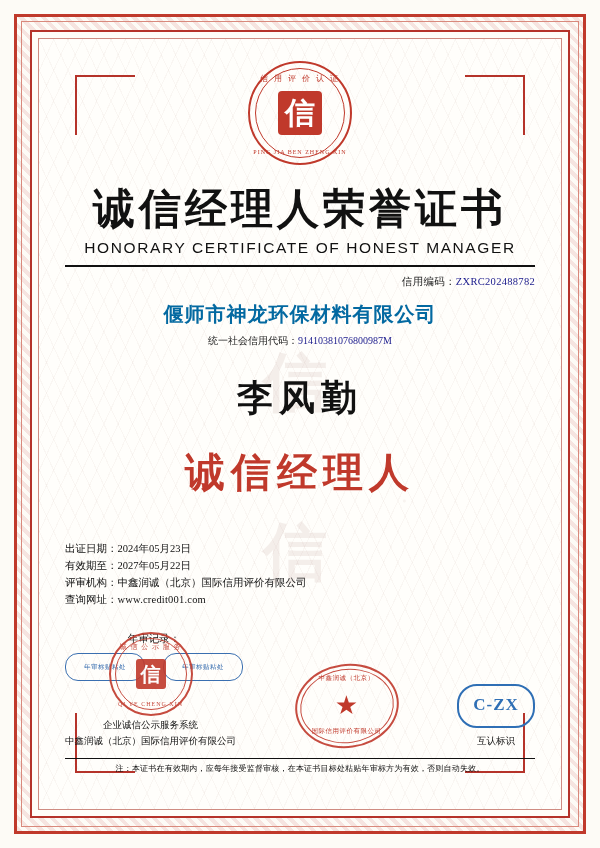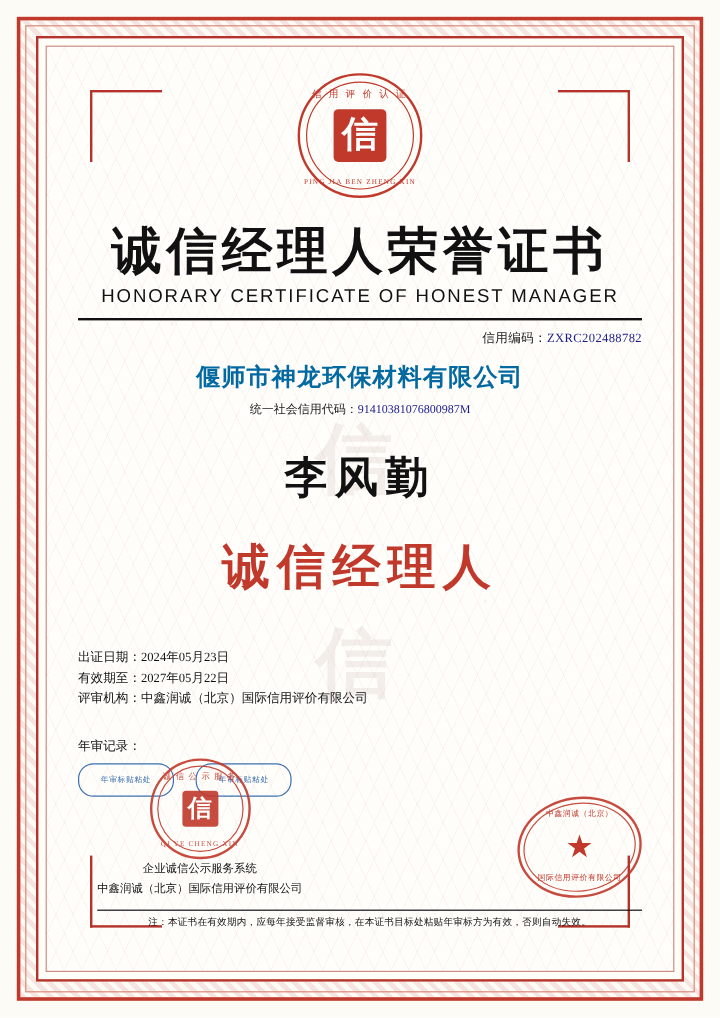--- a/index.html
+++ b/index.html
@@ -215,20 +215,21 @@
     line-height: 17px;
     color: #111;
   }
   .info-left .row { white-space: nowrap; }
   .info-left .val { color: #111; }
   .info-left .url { letter-spacing: 0.2px; }
 
   .info-right {
     flex: 1;
     padding-top: 14px;
+    text-align: center;
   }
   .info-right .label {
     font-size: 10.5px;
     color: #111;
     margin-bottom: 7px;
   }
   .stamp-row {
     display: flex;
     gap: 18px;
   }
@@ -240,21 +241,21 @@
     font-size: 6.5px;
     display: flex;
     align-items: center;
     justify-content: center;
     letter-spacing: 0.5px;
   }
 
   
   .bottom {
     position: absolute;
-    left: 42px; right: 26px;
+    left: 26px; right: 26px;
     bottom: 34px;
   }
   .seals {
     display: flex;
     align-items: flex-end;
     justify-content: space-between;
   }
   .seal-col {
     text-align: center;
   }
@@ -404,20 +405,23 @@
       <div class="info">
         <div class="info-left">
           <div class="row">
             <span>出证日期：</span><span class="val">2024年05月23日</span>
           </div>
           <div class="row">
             <span>有效期至：</span><span class="val">2027年05月22日</span>
           </div>
           <div class="row">
             <span>评审机构：</span><span class="val">中鑫润诚（北京）国际信用评价有限公司</span>
+          </div>
+          <div class="row">
+            <span>查询网址：</span><span class="val url">www.credit001.com</span>
           </div>
         </div>
         <div class="info-right">
           <div class="label">年审记录：</div>
           <div class="stamp-row">
             <div class="stamp-box">年审标贴粘处</div>
             <div class="stamp-box">年审标贴粘处</div>
           </div>
         </div>
       </div>
@@ -438,20 +442,24 @@
           <div class="seal-col">
             <div class="oval-seal">
               <div class="ov"></div>
               <div class="ov2"></div>
               <div class="ot">中鑫润诚（北京）</div>
               <div class="star">★</div>
               <div class="ob">国际信用评价有限公司</div>
             </div>
           </div>
 
+          <div class="logo-col">
+            <div class="cezx">C-ZX</div>
+            <div class="seal-caption">互认标识</div>
+          </div>
 
         </div>
 
         <div class="note">注：本证书在有效期内，应每年接受监督审核，在本证书目标处粘贴年审标方为有效，否则自动失效。</div>
       </div>
 
     </div>
   </div>
 </div>
 

